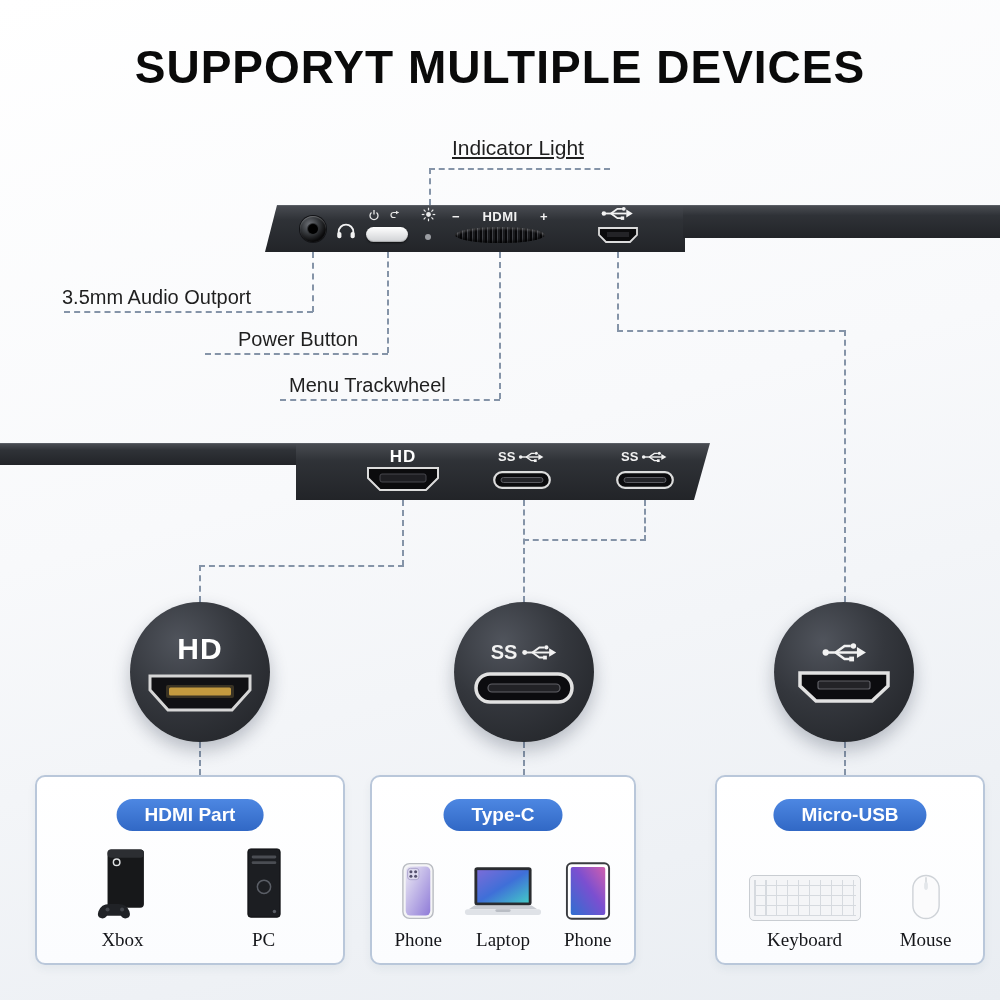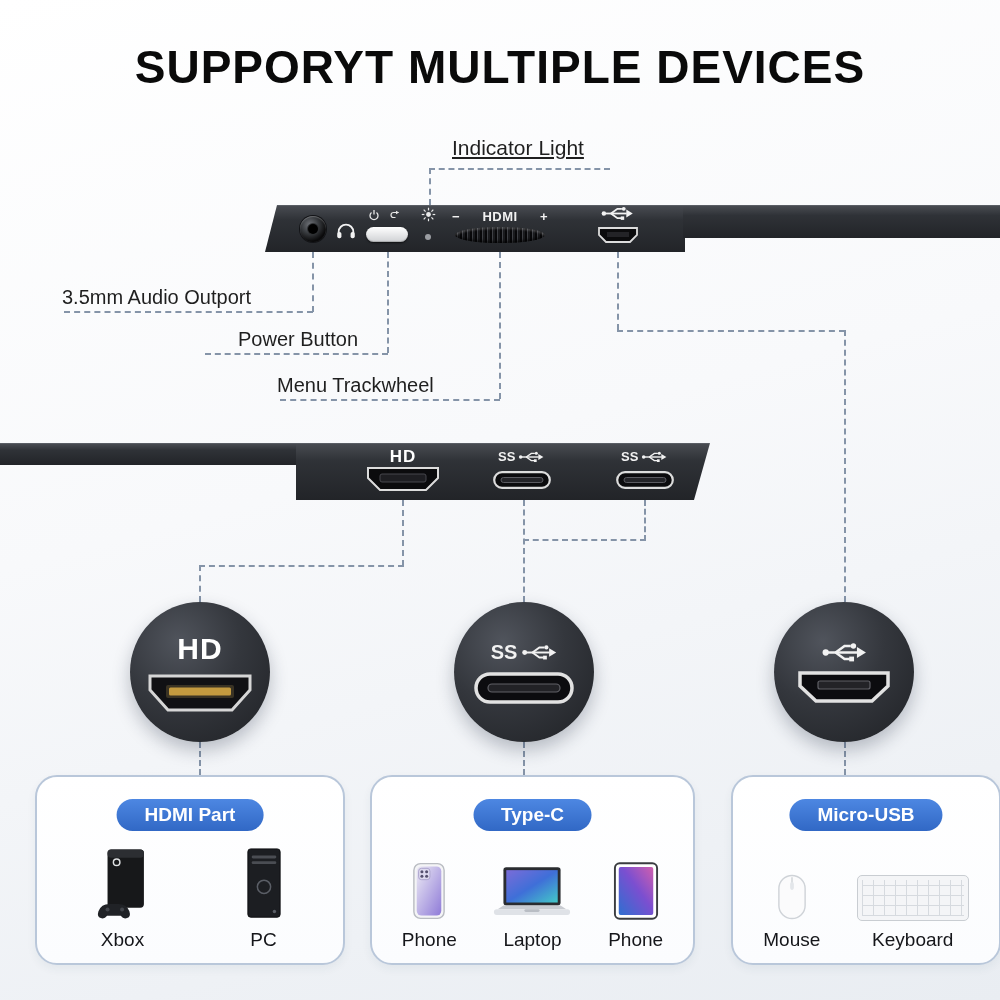--- a/index.html
+++ b/index.html
@@ -52,27 +52,27 @@
   .ss-badge { display:flex; align-items:center; gap:3px; color:#f2f2f2; font-weight:bold; font-size:13px; }
 
   .inset { position:absolute; width:140px; height:140px; border-radius:50%; z-index:2;
     background:radial-gradient(circle at 35% 28%, #50545c 0%, #34373d 45%, #1f2125 100%);
     box-shadow:0 8px 18px rgba(30,40,60,.28);
     display:flex; flex-direction:column; align-items:center; justify-content:center; gap:8px; }
   .inset .hd-big { color:#fff; font-weight:bold; font-size:30px; letter-spacing:1px; }
   .inset .ss-big { display:flex; align-items:center; gap:4px; color:#f2f2f2; font-weight:bold; font-size:20px; }
 
   .card { position:absolute; top:775px; height:190px; background:linear-gradient(180deg,#ffffff,#fbfcfe);
-    border:2px solid #b9c7da; border-radius:22px; box-shadow:0 4px 10px rgba(40,60,90,.06); z-index:2; }
+    border:2px solid #b9c7da; border-radius:10px; box-shadow:0 4px 10px rgba(40,60,90,.06); z-index:2; }
   .card-pill { position:absolute; top:22px; left:50%; transform:translateX(-50%);
     background:linear-gradient(180deg,#4d87e2 0%,#3168c5 100%); color:#fff;
     font-size:19px; font-weight:bold; padding:5px 28px; border-radius:18px; white-space:nowrap; }
   .card-items { position:absolute; left:0; right:0; top:66px; bottom:12px;
     display:flex; justify-content:space-around; align-items:flex-end; padding:0 12px; }
-  .card-item { display:flex; flex-direction:column; align-items:center; gap:8px; }
+  .card-item { display:flex; flex-direction:column; align-items:center; gap:8px;font-family:Liberation Serif, serif; }
   .item-label { font-size:19px; color:#15161a; }
 
   .kb-icon { width:112px; height:46px; background:#f4f5f7; border:1px solid #c9cdd2; border-radius:5px;
     position:relative; overflow:hidden; }
   .kb-icon::before { content:""; position:absolute; inset:4px;
     background-image:repeating-linear-gradient(90deg,#d6dadf 0 1.5px,transparent 1.5px 11px),
                      repeating-linear-gradient(0deg,#d6dadf 0 1.5px,transparent 1.5px 10px); }
 </style>
 </head>
 <body>
@@ -149,21 +149,21 @@
   </svg>
 
   <div class="lbl" style="left:62px; top:286px;">3.5mm Audio Outport</div>
   <div class="dash-h" style="left:64px; top:311px; width:249px;"></div>
   <div class="dash-v" style="left:312px; top:252px; height:60px;"></div>
 
   <div class="lbl" style="left:203px; top:328px;margin-left:35px;">Power Button</div>
   <div class="dash-h" style="left:205px; top:353px; width:183px;"></div>
   <div class="dash-v" style="left:387px; top:252px; height:101px;"></div>
 
-  <div class="lbl" style="left:277px; top:374px;">Menu Trackwheel</div>
+  <div class="lbl" style="left:289px; top:374px;">Menu Trackwheel</div>
   <div class="dash-h" style="left:280px; top:399px; width:220px;"></div>
   <div class="dash-v" style="left:499px; top:252px; height:147px;"></div>
 
   <div class="dash-v" style="left:617px; top:252px; height:78px;"></div>
   <div class="dash-h" style="left:617px; top:330px; width:228px;"></div>
   <div class="dash-v" style="left:844px; top:330px; height:272px;"></div>
 
   <div class="dev devbot-ext"></div>
   <div class="dev devbot-main"></div>
 
@@ -259,21 +259,21 @@
           <rect x="12" y="9" width="26" height="3" rx="1.5" fill="#4a4d53"></rect>
           <rect x="12" y="15" width="26" height="3" rx="1.5" fill="#4a4d53"></rect>
           <circle cx="25" cy="42" r="7" fill="none" stroke="#5a5e66" stroke-width="1.6"></circle>
           <circle cx="36" cy="68" r="1.8" fill="#5a5e66"></circle>
         </svg>
         <span class="item-label">PC</span>
       </div>
     </div>
   </div>
 
-  <div class="card" style="left:370px; width:325px;">
+  <div class="card" style="left:370px; width:266px;">
     <div class="card-pill">Type-C</div>
     <div class="card-items">
       <div class="card-item">
         <svg width="34" height="60" viewBox="0 0 36 62">
           <defs>
             <linearGradient id="phscr" x1="0" y1="0" x2="1" y2="1">
               <stop offset="0" stop-color="#eceaf4"></stop>
                 <stop offset="1" stop-color="#8f7bd8"></stop>
             </linearGradient>
           </defs>
@@ -314,31 +314,31 @@
             </linearGradient>
           </defs>
           <rect x="2" y="2" width="44" height="58" rx="5" fill="#ffffff" stroke="#3a3c40" stroke-width="2"></rect>
           <rect x="6" y="6" width="36" height="50" rx="2" fill="url(#tabscr)"></rect>
         </svg>
         <span class="item-label">Phone</span>
       </div>
     </div>
   </div>
 
-  <div class="card" style="left:715px; width:270px;margin-left:16px;">
+  <div class="card" style="left:715px; width:270px;">
     <div class="card-pill">Micro-USB</div>
     <div class="card-items">
+      <div class="card-item">
+        <div class="kb-icon"></div>
+        <span class="item-label">Keyboard</span>
+      </div>
       <div class="card-item">
         <svg width="30" height="48" viewBox="0 0 32 50">
           <rect x="2" y="2" width="28" height="46" rx="14" fill="#fbfbfc" stroke="#cfd3d8" stroke-width="1.5"></rect>
           <line x1="16" y1="4" x2="16" y2="17" stroke="#cfd3d8" stroke-width="1.5"></line>
           <rect x="14" y="9" width="4" height="8" rx="2" fill="#e3e6ea"></rect>
         </svg>
         <span class="item-label">Mouse</span>
       </div>
-      <div class="card-item">
-        <div class="kb-icon"></div>
-        <span class="item-label">Keyboard</span>
-      </div>
     </div>
   </div>
 
 </div>
 
 </body></html>

